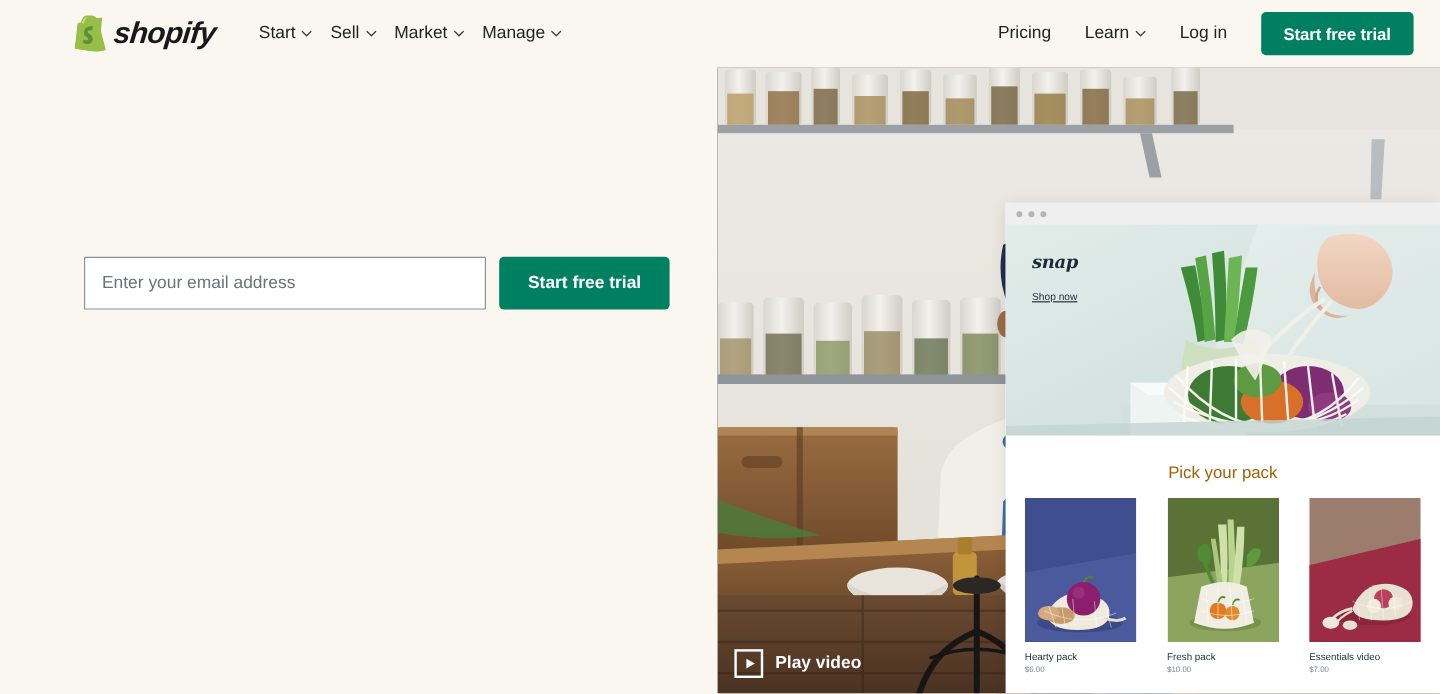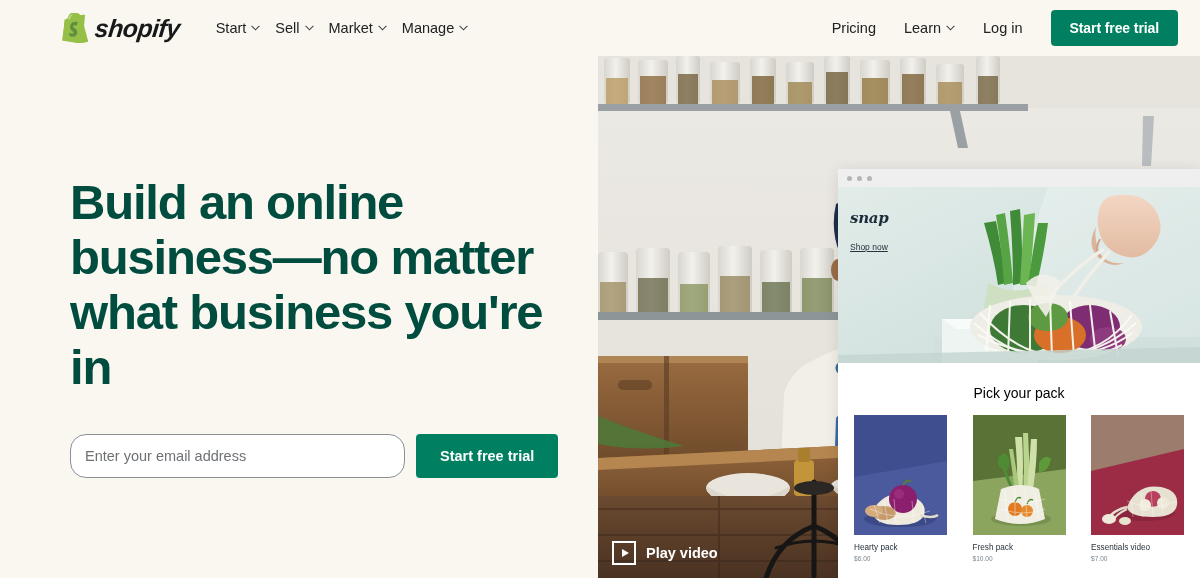--- a/index.html
+++ b/index.html
@@ -49,21 +49,21 @@
     position: absolute; left: 70px; top: 175px; width: 520px; z-index: 20;
   }
   .headline {
     font-size: 49px; line-height: 55px;
     font-weight: 700; color: #004c3f;
     letter-spacing: -1.2px;
   }
   .form-row { display: flex; align-items: stretch; gap: 11px; margin-top: 39px; }
   .email-input {
     width: 335px; height: 44px;
-    border: 1px solid #8c9196; border-radius: 16px;
+    border: 1px solid #8c9196; border-radius: 1px;
     background: #fff; padding: 0 14px;
     font-size: 14.5px; color: #a16207;
     font-family: "Liberation Sans", sans-serif;
   }
   .email-input::placeholder { color: #6d7175; }
   .trial-btn {
     background: #008060; color: #fff;
     font-size: 14.5px; font-weight: 700;
     border: none; border-radius: 4px;
     padding: 0 24px; cursor: pointer; white-space: nowrap;
@@ -107,37 +107,37 @@
     box-shadow: 0 2px 14px rgba(0,0,0,.10);
   }
   .store-chrome {
     height: 18px; background: #efefef;
     display: flex; align-items: center; gap: 5px; padding-left: 9px;
   }
   .dot { width: 5px; height: 5px; border-radius: 50%; background: #b5b5b5; }
 
   .store-hero { position: relative; height: 176px; overflow: hidden; background: #dce6e4; }
   .store-hero svg { display: block; width: 362px; height: 176px; }
-  .store-hero-text { position: absolute; left: 12px; top: 22px; z-index: 3; }
+  .store-hero-text { position: absolute; left: 22px; top: 22px; z-index: 3; }
   .snap-logo {
     font-family: "DejaVu Serif", serif; font-style: italic;
     font-size: 15px; font-weight: 700; color: #1c2b3a;
     letter-spacing: -0.3px;
   }
   .store-head {
     margin-top: 21px; font-size: 25px; line-height: 29px;
     color: #26323c; font-weight: 400; letter-spacing: -0.2px;
   }
   .shop-now {
     margin-top: 15px; font-size: 8.5px; color: #26323c;
     text-decoration: underline; cursor: pointer; display: inline-block;
   }
 
   .pick-title {
-    text-align: center; font-size: 14px; color: #000000;
+    text-align: center; font-size: 14px; color: #a16207;
     margin: 22px 0 14px; font-weight: 400;
   }
   .prod-grid { display: flex; gap: 0; padding: 0 16px; justify-content: space-between; }
   .prod { width: 93px; }
   .prod-img { width: 93px; height: 120px; overflow: hidden; display: block; }
   .prod-img svg { display: block; width: 93px; height: 120px; }
   .prod-name { margin-top: 8px; font-size: 8.2px; color: #26323c; }
   .prod-price { margin-top: 3px; font-size: 6.6px; color: #7b878f; }
 </style>
 </head>
@@ -366,21 +366,20 @@
   </div>
 
   <div class="play-video">
     <span class="play-box">
         <span class="play-tri"></span>
       </span>
     <span class="play-label">Play video</span>
   </div>
 
   <div class="hero-copy">
-    <h1 class="headline">Build an online business—no matter what business you're in</h1>
 
     <form class="form-row">
       <input class="email-input" type="email" placeholder="Enter your email address" style="">
       <button class="trial-btn">Start free trial</button>
     </form>
 
   </div>
 
   <div class="store-card">
 

